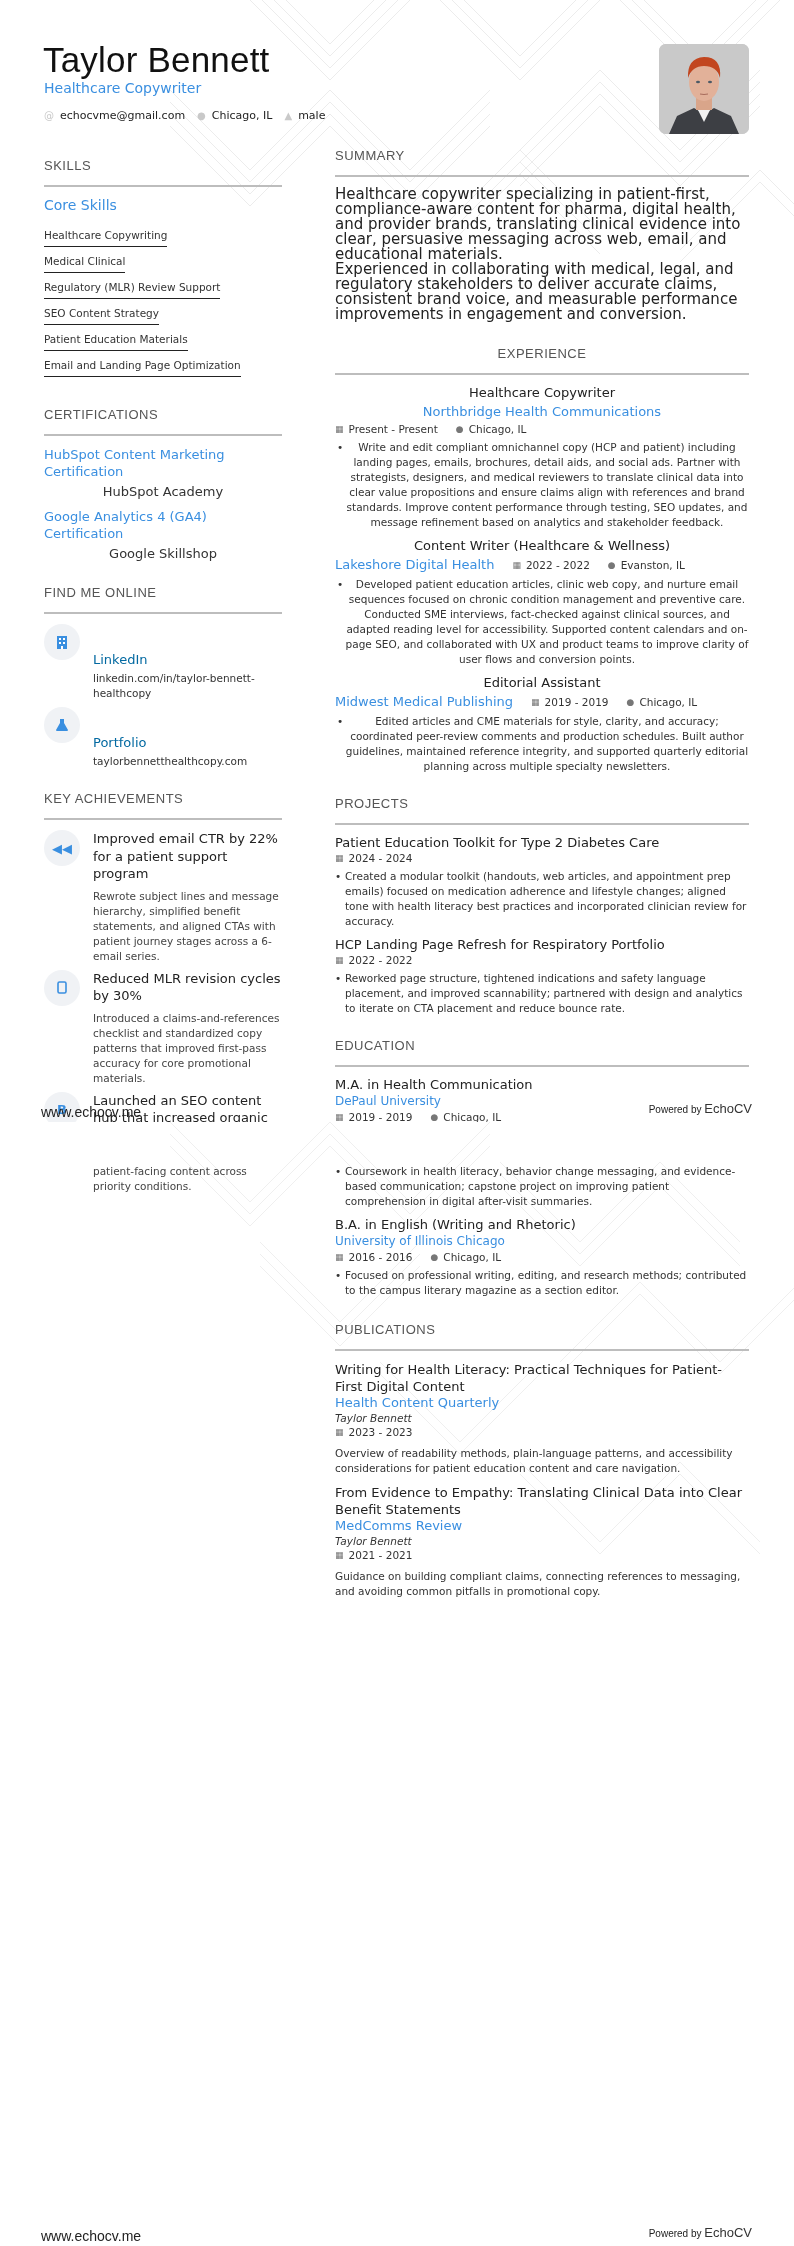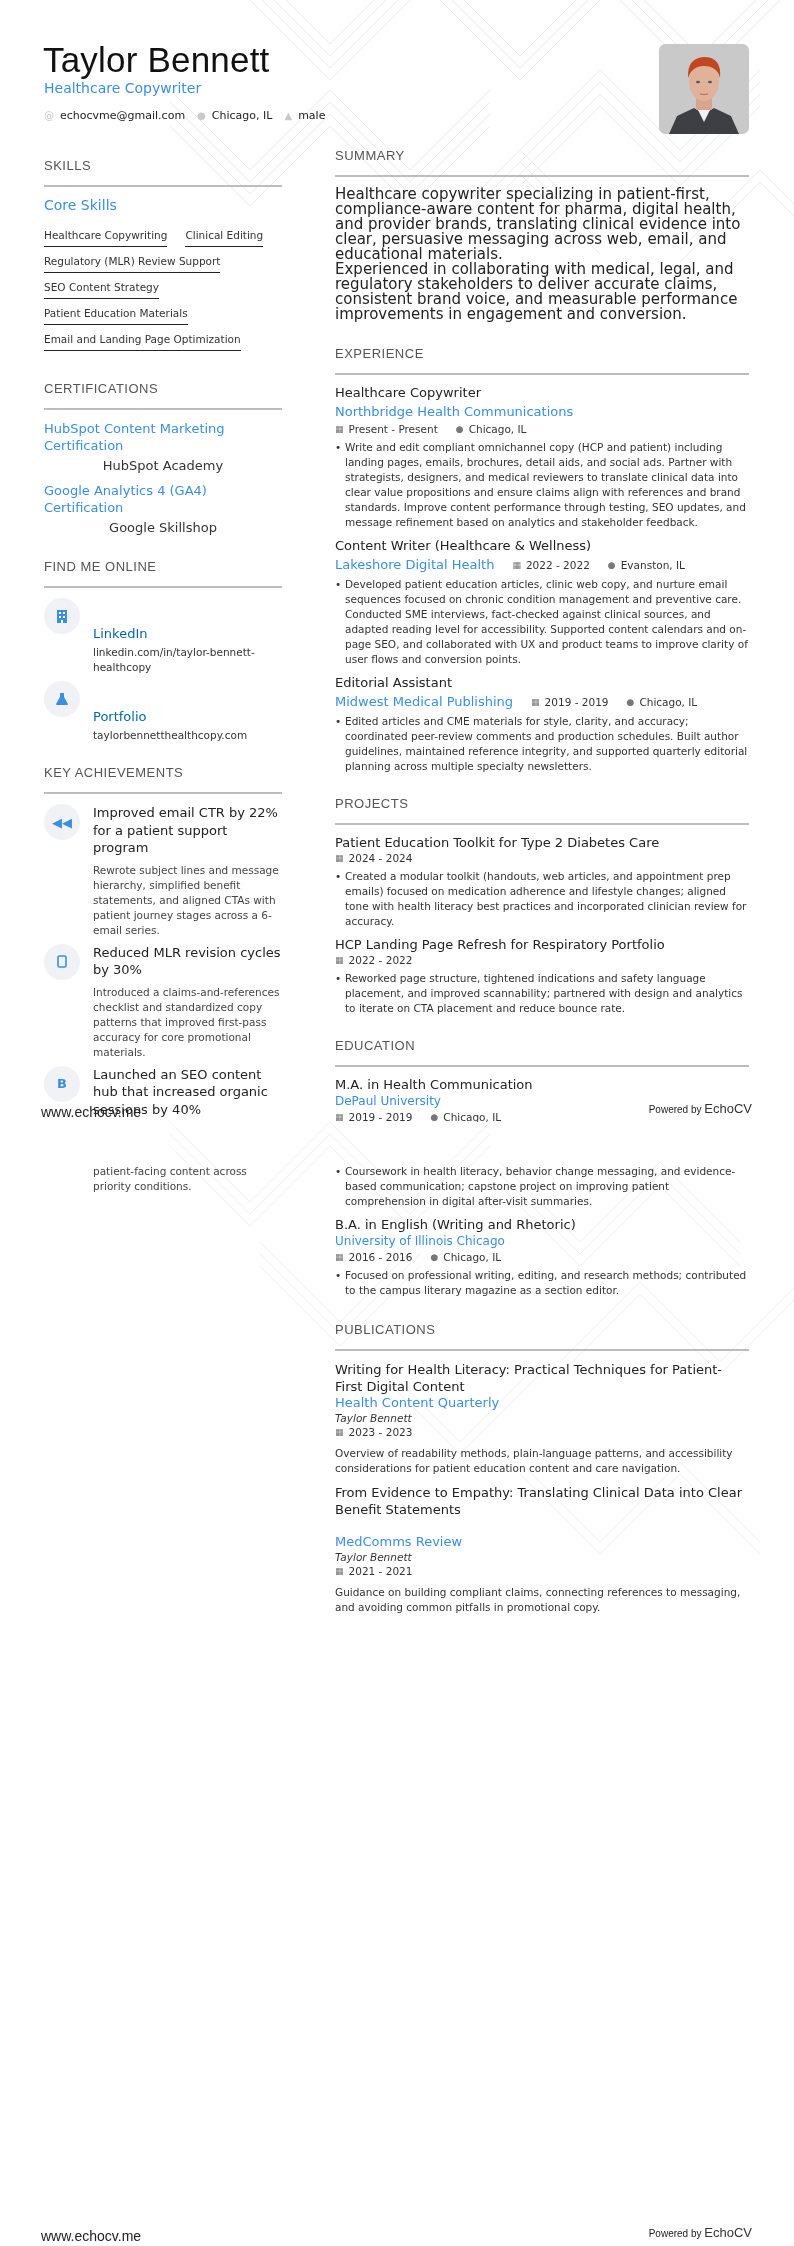--- a/index.html
+++ b/index.html
@@ -101,21 +101,21 @@
       <path d="M41 50 Q45 51 49 50" stroke="#a86c5c" stroke-width="1" fill="none"></path>
     </svg>
   </div>
 
   <div class="col-left" style="top:158px;">
     <section>
       <div class="sec-title">SKILLS</div>
       <div class="skills-group">Core Skills</div>
       <div class="skills-wrap">
         <span class="skill">Healthcare Copywriting</span>
-        <span class="skill">Clinical Editing</span>
+        <span class="skill">Medical Clinical</span>
         <span class="skill">Regulatory (MLR) Review Support</span>
         <span class="skill" style="margin-right:60px">SEO Content Strategy</span>
         <span class="skill" style="margin-right:60px">Patient Education Materials</span>
         <span class="skill">Email and Landing Page Optimization</span>
       </div>
     </section>
 
     <section style="margin-top:22px;">
       <div class="sec-title">CERTIFICATIONS</div>
       <div class="cert-name">HubSpot Content Marketing Certification</div>
@@ -185,21 +185,21 @@
     </section>
   </div>
 
   <div class="col-right" style="top:148px;">
     <section>
       <div class="sec-title">SUMMARY</div>
       <p class="para">Healthcare copywriter specializing in patient-first, compliance-aware content for pharma, digital health, and provider brands, translating clinical evidence into clear, persuasive messaging across web, email, and educational materials.</p>
       <p class="para">Experienced in collaborating with medical, legal, and regulatory stakeholders to deliver accurate claims, consistent brand voice, and measurable performance improvements in engagement and conversion.</p>
     </section>
 
-    <section style="margin-top:24px;">
+    <section style="margin-top:24px;text-align:center;">
       <div class="sec-title">EXPERIENCE</div>
 
       <div class="entry">
         <div class="job-title">Healthcare Copywriter</div>
         <div class="company" style="margin-bottom:4px">Northbridge Health Communications</div>
         <div class="meta">
           <span class="mi">
               <span class="ic">▦</span>
               <span>Present - Present</span>
             </span>
@@ -353,21 +353,21 @@
         <div class="italic">Taylor Bennett</div>
         <div class="meta">
             <span class="mi">
               <span class="ic">▦</span>
               <span>2023 - 2023</span>
             </span>
           </div>
         <p class="para" style="margin-top:8px;color:#333;font-size:10.5px">Overview of readability methods, plain-language patterns, and accessibility considerations for patient education content and care navigation.</p>
       </div>
       <div class="entry">
-        <div class="job-title" style="line-height:17px;margin-bottom:16px">From Evidence to Empathy: Translating Clinical Data into Clear Benefit Statements</div>
+        <div class="job-title" style="line-height:17px;margin-bottom:0">From Evidence to Empathy: Translating Clinical Data into Clear Benefit Statements</div>
         <div class="company">MedComms Review</div>
         <div class="italic">Taylor Bennett</div>
         <div class="meta">
             <span class="mi">
               <span class="ic">▦</span>
               <span>2021 - 2021</span>
             </span>
           </div>
         <p class="para" style="margin-top:8px;color:#333;font-size:10.5px">Guidance on building compliant claims, connecting references to messaging, and avoiding common pitfalls in promotional copy.</p>
       </div>

